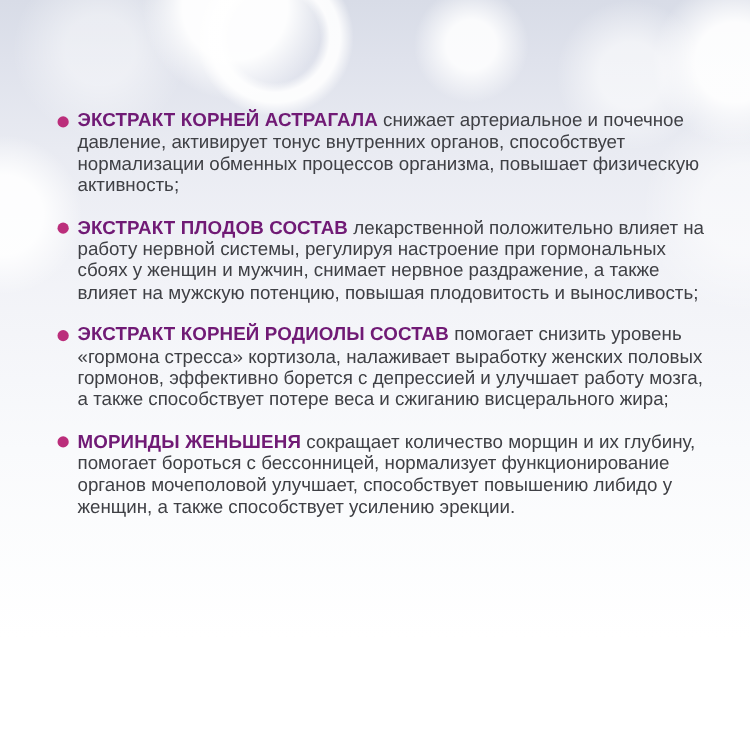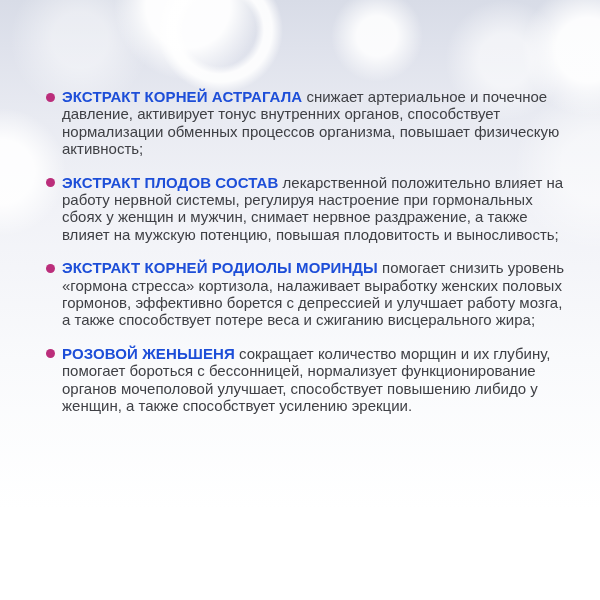--- a/index.html
+++ b/index.html
@@ -59,21 +59,21 @@
   .dot {
     position: absolute;
     left: 1px; top: 4.5px;
     width: 9px; height: 9px;
     border-radius: 50%;
     background: #b8306f;
     background: #bb2e7b;
   }
   .hdr {
     font-weight: 700;
-    color: #1d4ed8;
+    color: #701a75;
     letter-spacing: 0.1px;
   }
 </style>
 </head>
 <body>
 
 <div class="bg"></div>
 
 <div class="content">
 
@@ -83,22 +83,22 @@
       <span class="hdr">ЭКСТРАКТ КОРНЕЙ АСТРАГАЛА</span>
       <span class="desc">снижает артериальное и почечное давление, активирует тонус внутренних органов, способствует нормализации обменных процессов организма, повышает физическую активность;</span>
     </li>
     <li>
       <span class="dot"></span>
       <span class="hdr">ЭКСТРАКТ ПЛОДОВ СОСТАВ</span>
       <span class="desc">лекарственной положительно влияет на работу нервной системы, регулируя настроение при гормональных сбоях у женщин и мужчин, снимает нервное раздражение, а также влияет на мужскую потенцию, повышая плодовитость и выносливость;</span>
     </li>
     <li>
       <span class="dot"></span>
-      <span class="hdr">ЭКСТРАКТ КОРНЕЙ РОДИОЛЫ МОРИНДЫ</span>
+      <span class="hdr">ЭКСТРАКТ КОРНЕЙ РОДИОЛЫ СОСТАВ</span>
       <span class="desc">помогает снизить уровень «гормона стресса» кортизола, налаживает выработку женских половых гормонов, эффективно борется с депрессией и улучшает работу мозга, а также способствует потере веса и сжиганию висцерального жира;</span>
     </li>
     <li>
       <span class="dot"></span>
-      <span class="hdr">РОЗОВОЙ ЖЕНЬШЕНЯ</span>
+      <span class="hdr">МОРИНДЫ ЖЕНЬШЕНЯ</span>
       <span class="desc">сокращает количество морщин и их глубину, помогает бороться с бессонницей, нормализует функционирование органов мочеполовой улучшает, способствует повышению либидо у женщин, а также способствует усилению эрекции.</span>
     </li>
   </ul>
 </div>
 
 </body></html>

